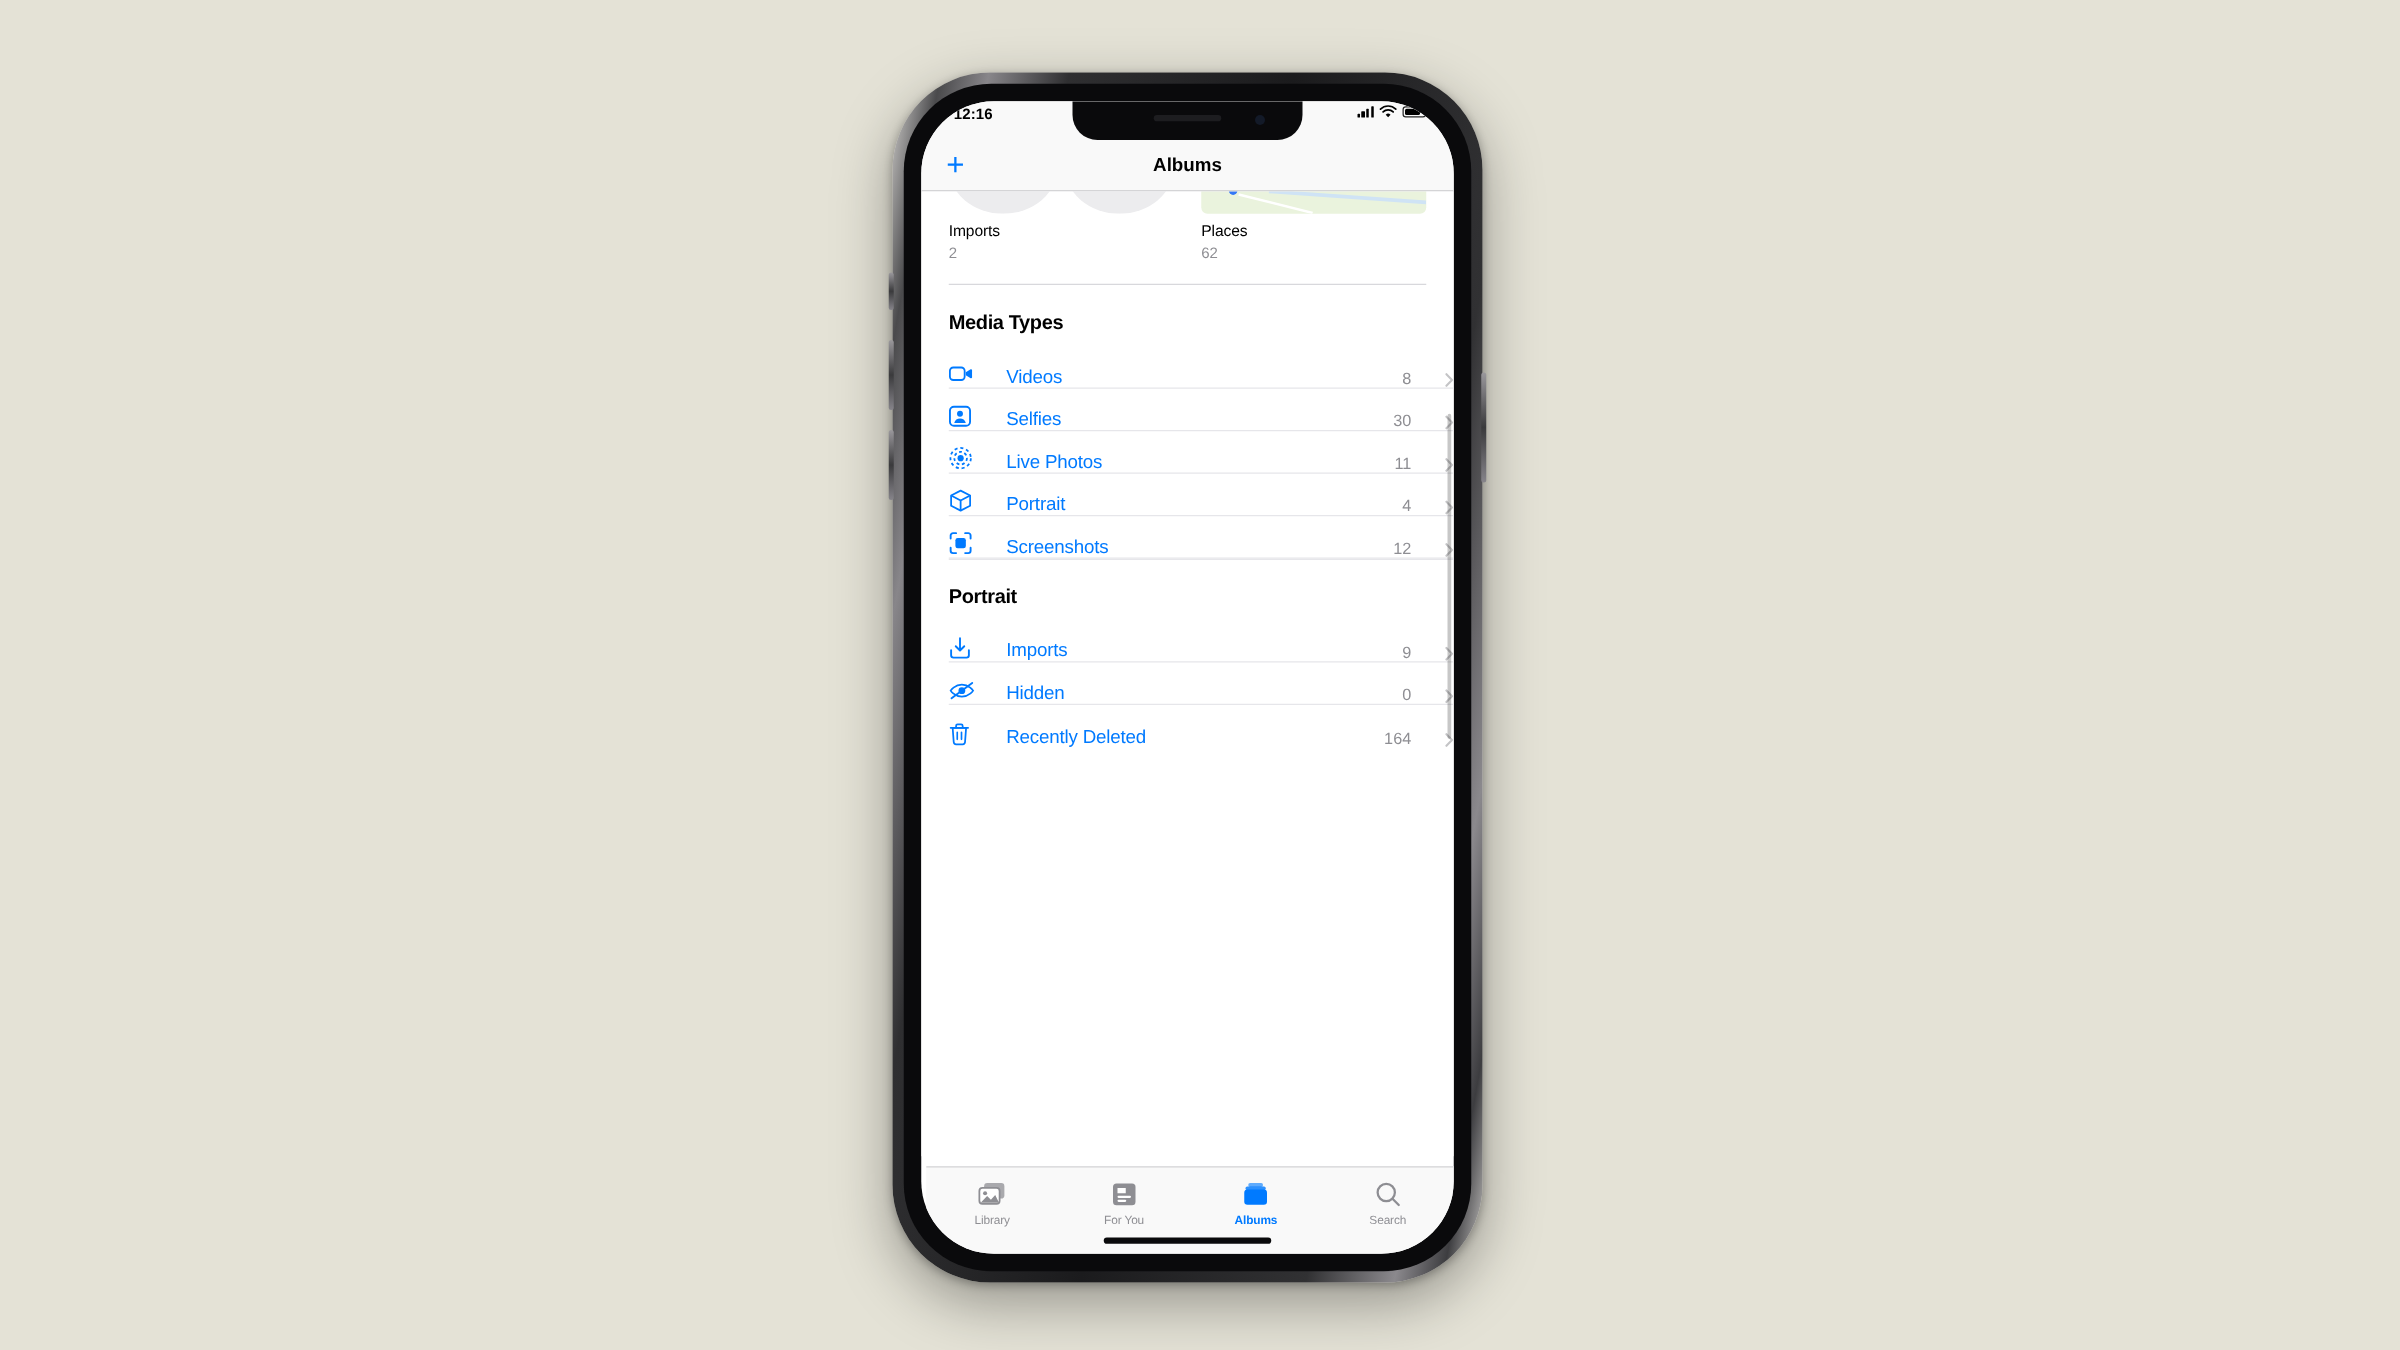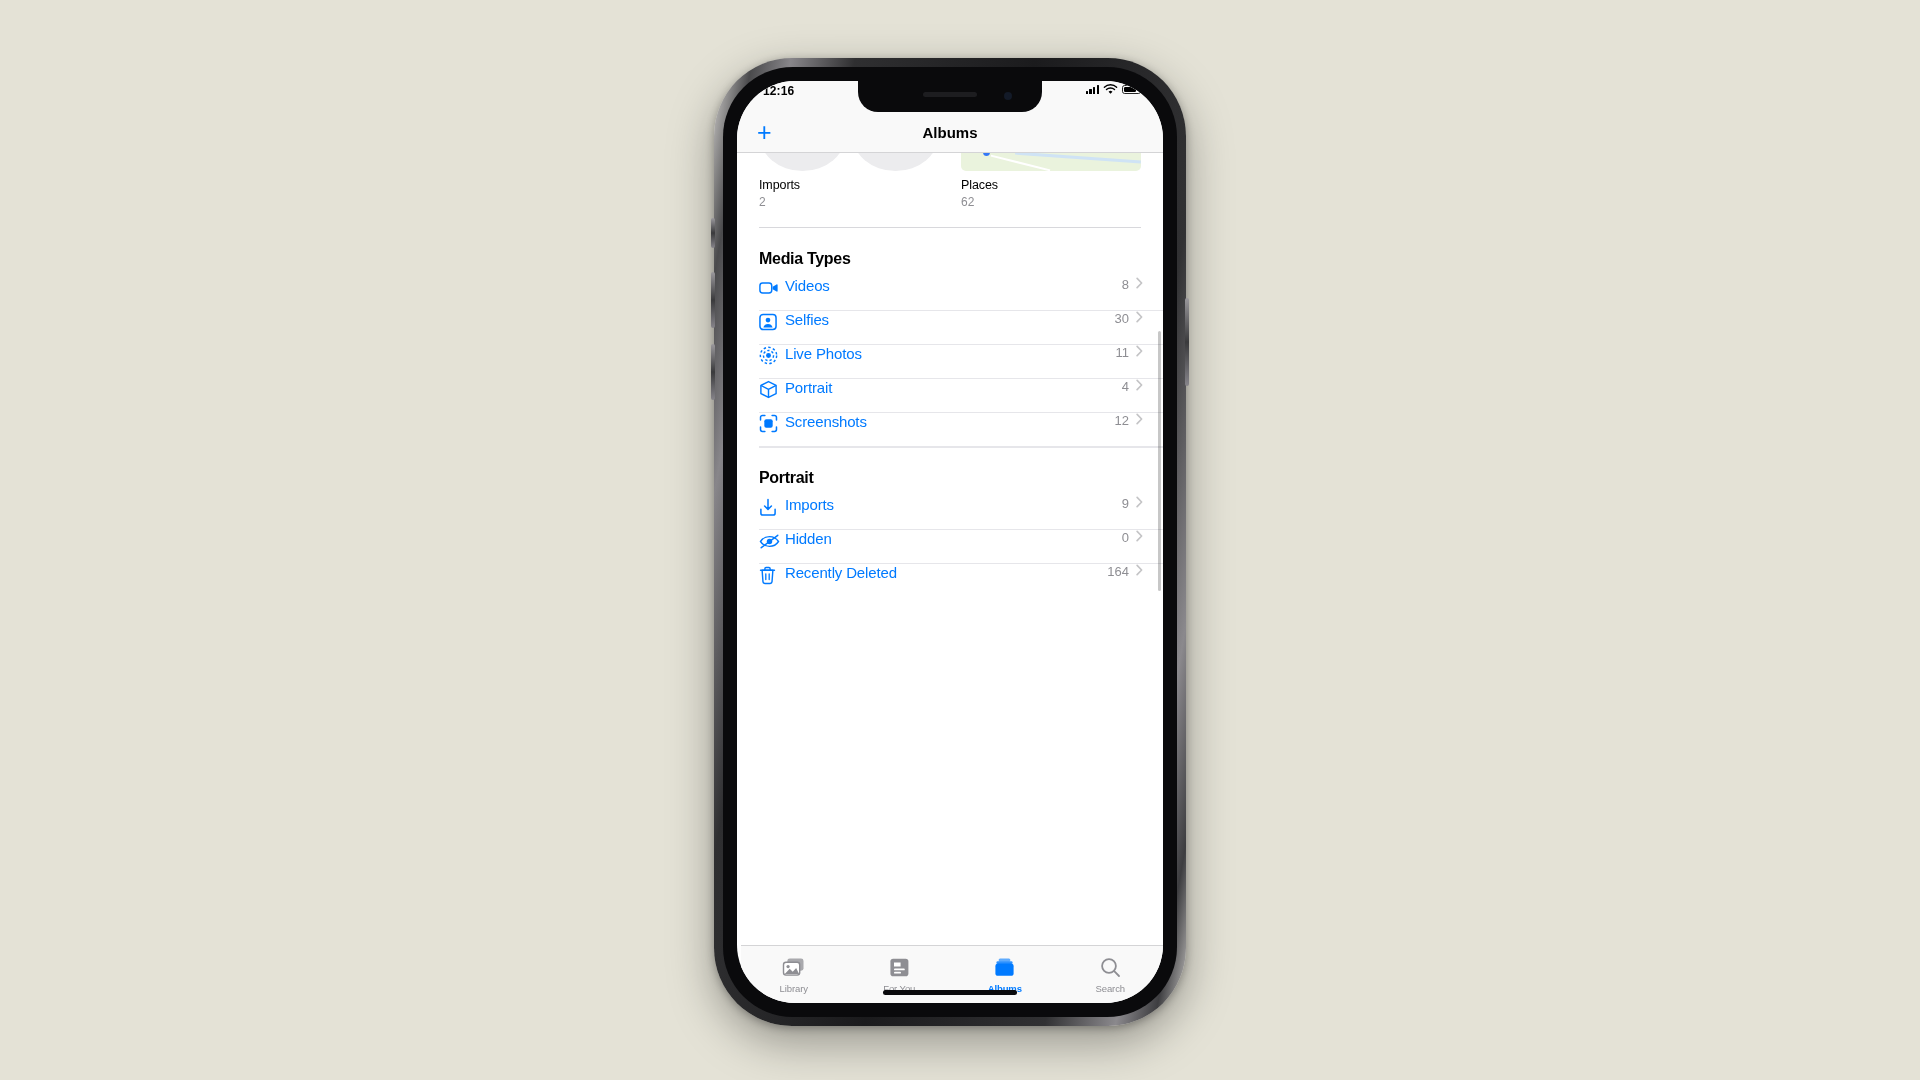--- a/index.html
+++ b/index.html
@@ -121,37 +121,38 @@
   .sep-thick { height:.5px; background:#d8d8dc; margin:18px 22px 0 22px; }
 
   
   .section-title {
     font-size:16px; font-weight:bold; color:#000;
     padding:22px 22px 9px 22px; letter-spacing:-.3px;
   }
 
   
   .row {
-    display:flex; align-items:flex-start;
+    display:flex; align-items:flex-end;
     height:34px;
-    margin-left:22px; padding-right:20px;
+    margin-left:22px; 
     border-bottom:.5px solid #e6e6ea;
     cursor:pointer;
+    gap:20px;
   }
   .row:last-child { border-bottom:none; }
   .row-icon { width:26px; height:22px; display:flex; align-items:center; justify-content:flex-start; flex:none; }
   .row-label { flex:1; font-size:15px; color:#007aff; letter-spacing:-.15px; }
   .row-count { font-size:13px; color:#8e8e93; margin-right:7px; }
   .row-chev { width:7px; height:12px; flex:none; }
   .group-end { height:.5px; background:#e6e6ea; margin-left:22px; margin-right:0; }
 
   
   #tabbar {
     position:absolute; left:4px; right:0; bottom:0;
-    height:58px;
+    height:70px;
     background:#f9f9f9;
     border-top:.5px solid #d4d4d6;
     display:flex; align-items:flex-start;
     padding-top:9px;
     z-index:20;
   }
   .tab { flex:1; display:flex; flex-direction:column; align-items:center; gap:4px; cursor:pointer; }
   .tab-icon { height:24px; display:flex; align-items:center; justify-content:center; }
   .tab-label { font-size:9.5px; color:#8e8e93; letter-spacing:-.1px; }
   .tab.active .tab-label { color:#007aff; font-weight:bold; }

